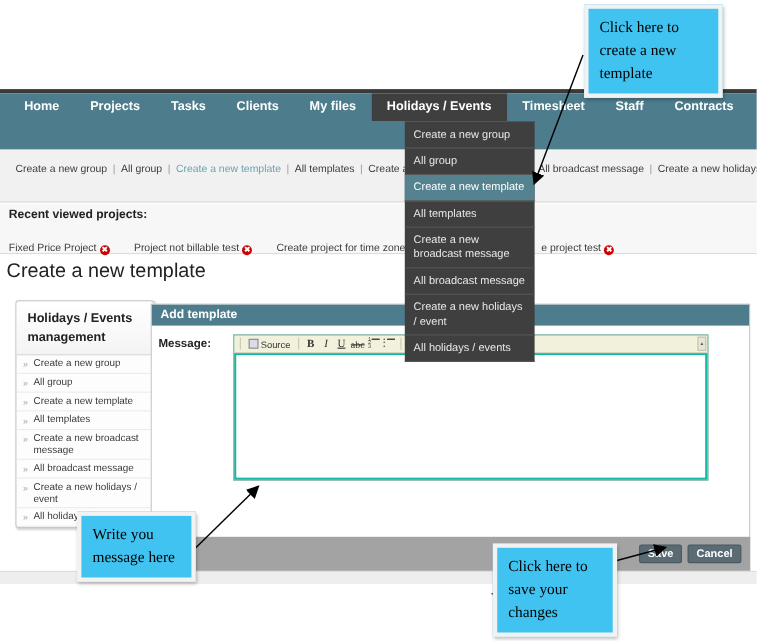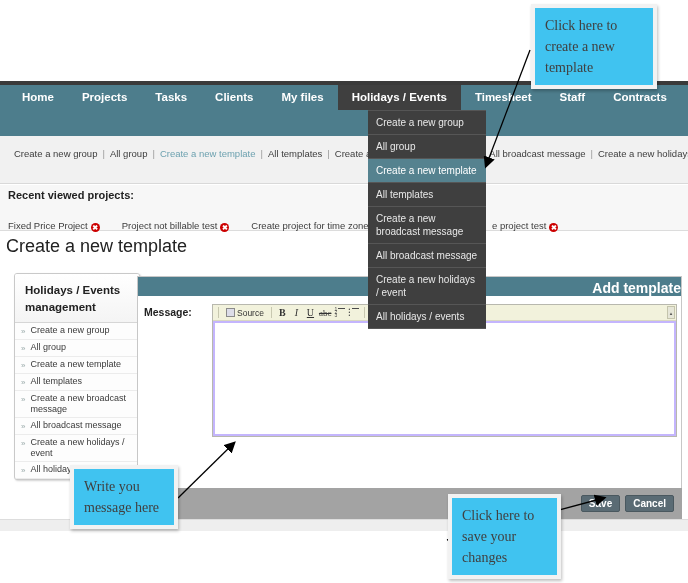--- a/index.html
+++ b/index.html
@@ -95,31 +95,31 @@
   }
   .sitem .chev { color:#9aa; font-size:8px; flex:0 0 auto; padding-top:1px; }
 
   
   #formpanel {
     position:absolute; left:137px; top:276px; width:545px; height:243px;
     background:#ffffff; border:1px solid #c7c7c7;
   }
   #formhead {
     height:19px; background:#4d7d8c; color:#ffffff;
-    font-weight:bold; font-size:14px; padding:3px 0 0 8px;text-align:right;
+    font-weight:bold; font-size:11px; padding:3px 0 0 8px;
   }
   .frow { display:flex; align-items:flex-start; padding:8px 0 0 6px; }
   .flabel { font-weight:bold; font-size:10.5px; color:#222; width:68px; padding-top:2px; }
   .finput {
     width:176px; height:16px; border:1px solid #b5b5b5; background:#ffffff;
     font-family:"Liberation Sans", sans-serif; font-size:10px; padding:1px 3px;
   }
 
   
-  #editor { width:465px; border:1px solid #b8b8ae; background:#c4b5fd; }
+  #editor { width:432px; border:1px solid #b8b8ae; background:#14b8a6; }
   #cktoolbar {
     height:16px; background:#f2f2dc; display:flex; align-items:center;
     padding:0 2px; gap:1px; position:relative;
     border-bottom:1px solid #d8d8c0;
   }
   .tbsep { width:1px; height:11px; background:#c8c8b0; margin:0 3px; }
   .tbbtn {
     height:13px; min-width:13px; display:flex; align-items:center; justify-content:center;
     font-size:9px; color:#333; cursor:pointer; padding:0 1px;
   }
@@ -162,21 +162,21 @@
   .btn {
     background:#5a6b74; color:#ffffff; font-weight:bold; font-size:10px;
     border:1px solid #4a585f; padding:2px 7px; cursor:pointer; border-radius:2px;
   }
 
   
   #footer { position:absolute; left:0; top:519px; width:688px; height:12px; background:#eeeeee; border-top:1px solid #dddddd; }
 
   
   .callout {
-    position:absolute; background:#40c3f0; color:#404040;
+    position:absolute; background:#40c3f0; color:#000000;
     font-family:"Liberation Serif", serif; font-size:14px; line-height:21px;
     padding:7px 10px; border:4px solid #f2f2f2;
     box-shadow:1px 2px 3px rgba(0,0,0,.25);
     z-index:60;
   }
   #callout-top { left:531px; top:4px; width:126px; }
   #callout-msg { left:70px; top:465px; width:108px; }
   #callout-save { left:448px; top:494px; width:113px; }
 
   svg.arrow { position:absolute; z-index:55; overflow:visible; }

